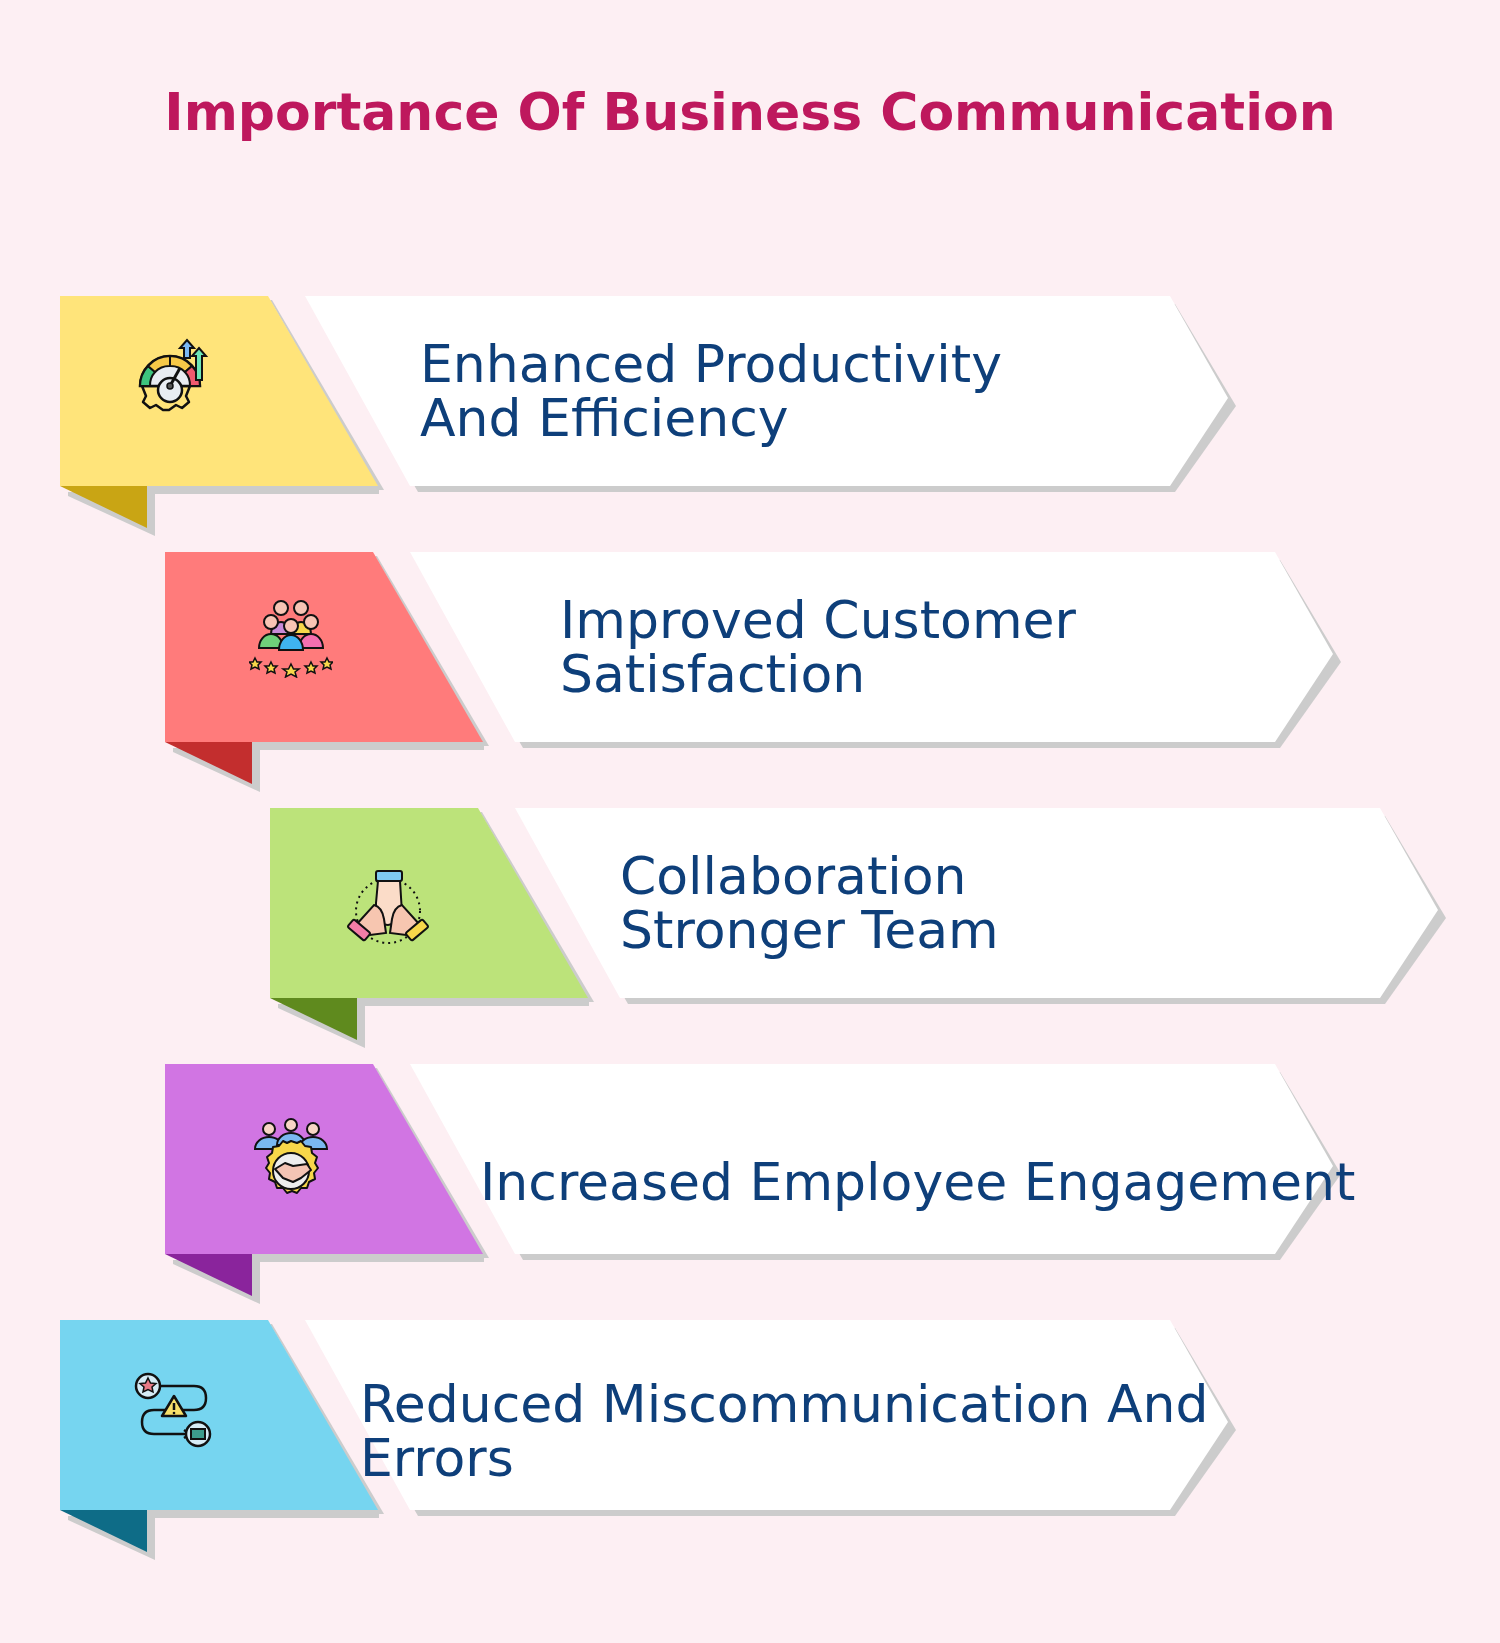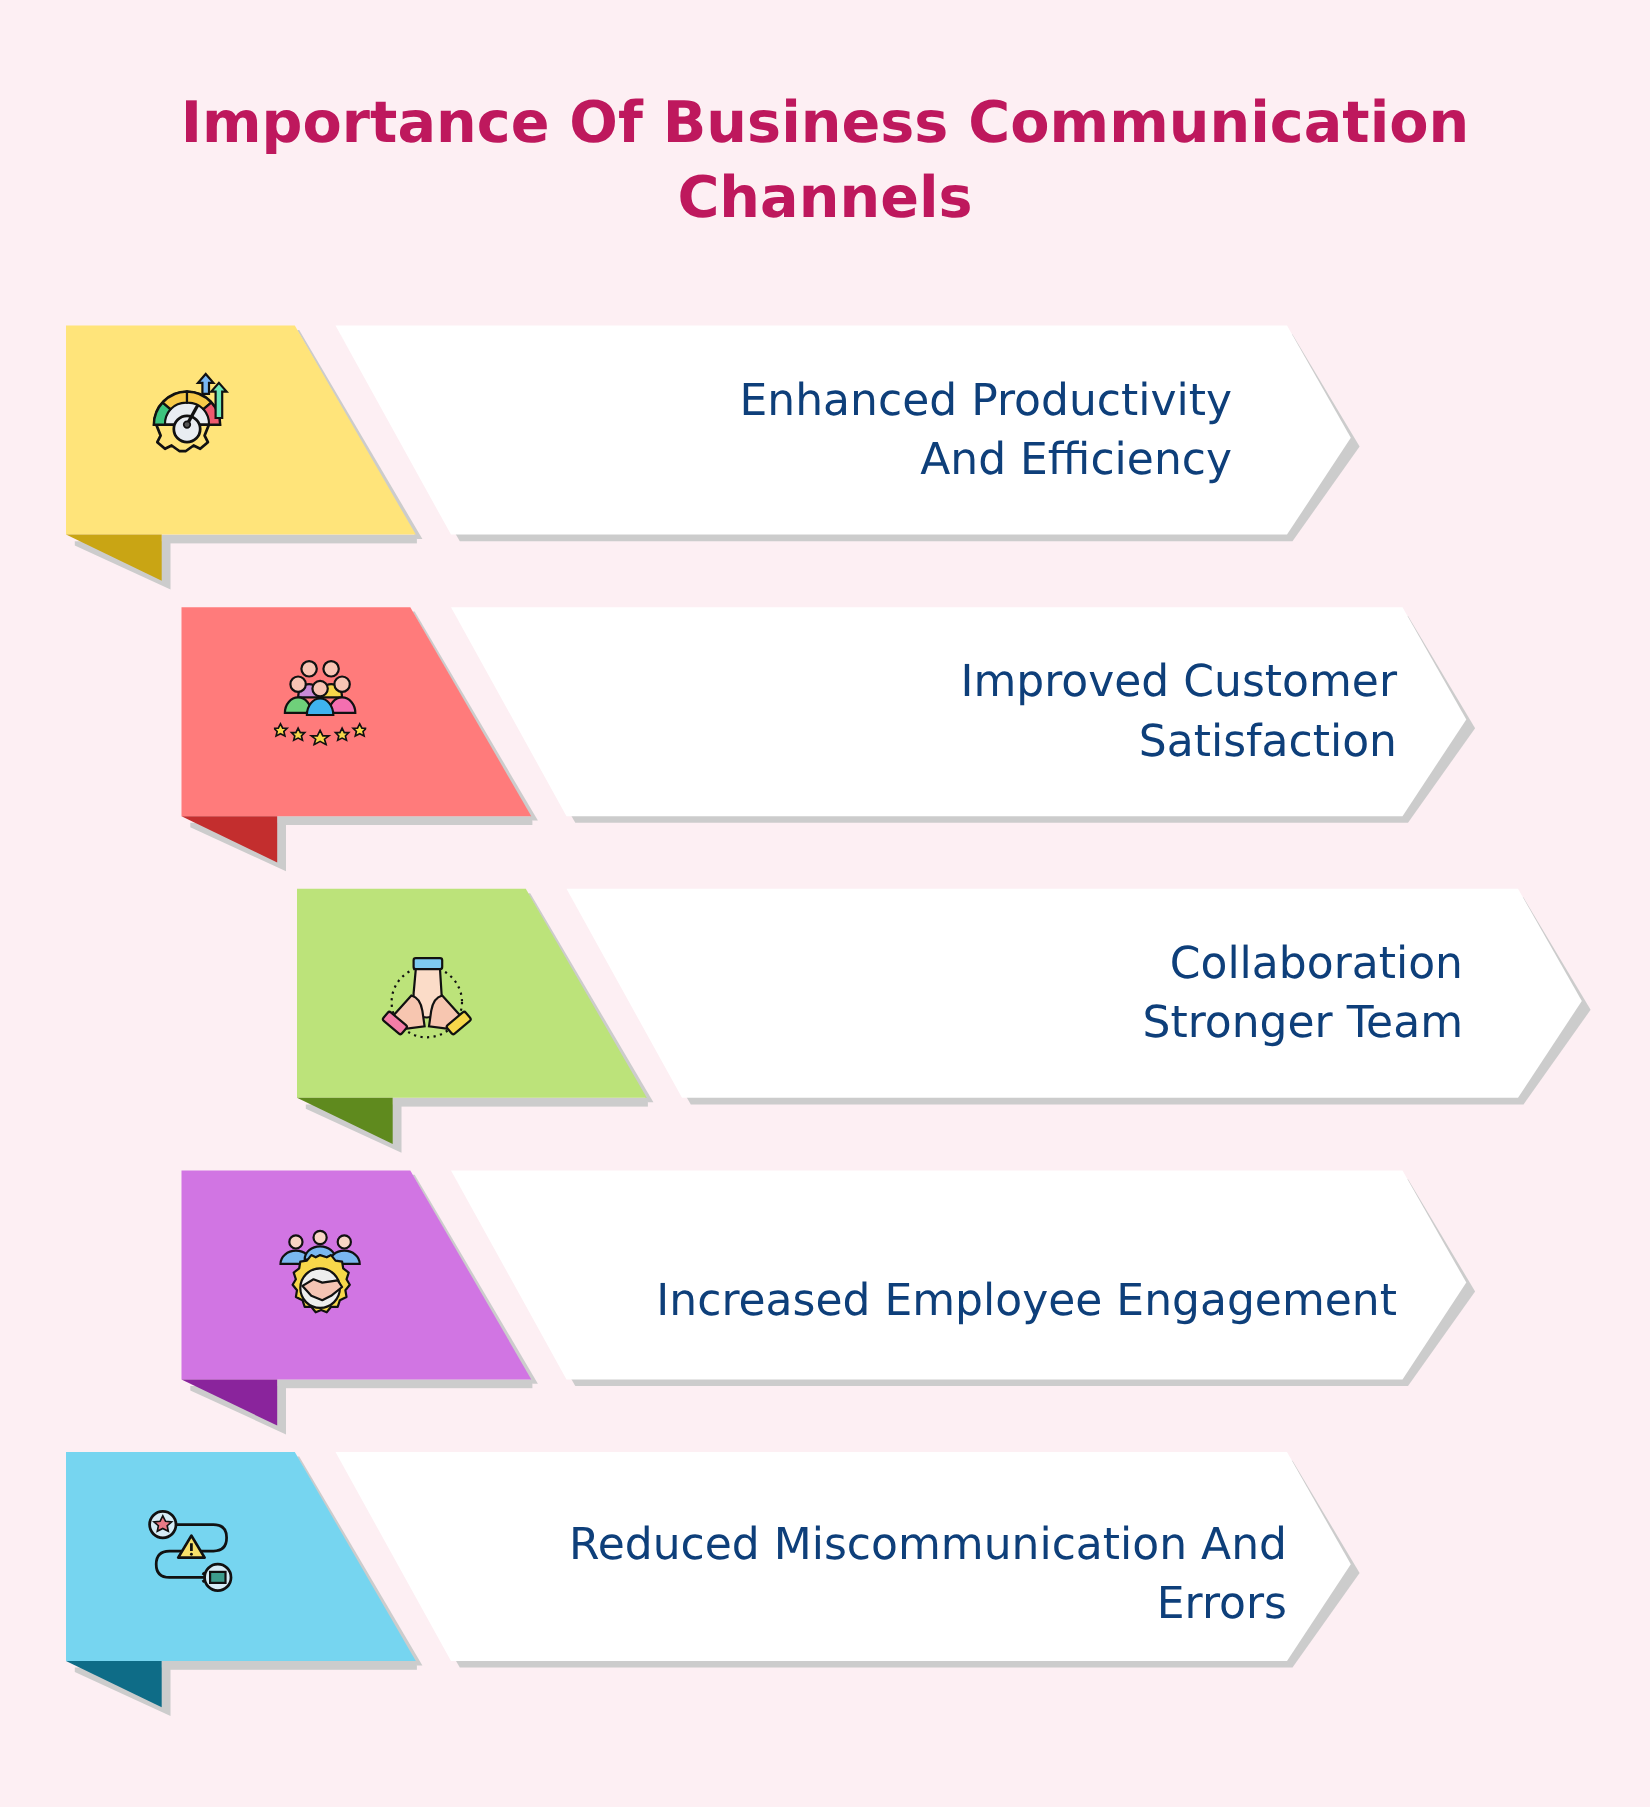--- a/index.html
+++ b/index.html
@@ -19,35 +19,34 @@
       font-size: 52px;
       line-height: 68px;
     }
     .title span { display: block; }
     .row { position: absolute; left: 0; width: 1500px; height: 240px; }
     .row svg.shape { position: absolute; left: 0; top: 0; overflow: visible; }
     .label {
       position: absolute;
       color: #0e3f7a;
       font-family: "DejaVu Sans", sans-serif;
-      font-size: 40px;
+      font-size: 52px;
       line-height: 54px;
       text-align: center;
-      display: flex; align-items: flex-end; justify-content: center;
+      display: flex; align-items: flex-start; justify-content: center;
       flex-direction: column;
     }
     .label span { display: block; white-space: nowrap; }
     .icon { position: absolute; width: 84px; height: 84px; }
   </style>
 </head>
 <body>
 
 <div class="title">
   <span>Importance Of Business Communication</span>
-  <span>Channels</span>
 </div>
 
 <div class="row" style="top:296px;">
   <svg class="shape" width="1500" height="240">
 
     <polygon points="310,8 1175,8 1236,110 1175,196 418,196" fill="#cccccc"></polygon>
 
     <polygon points="305,0 1170,0 1228,102 1170,190 410,190" fill="#ffffff"></polygon>
 
     <polygon points="68,196 155,196 155,240 68,200" fill="#cccccc"></polygon>

